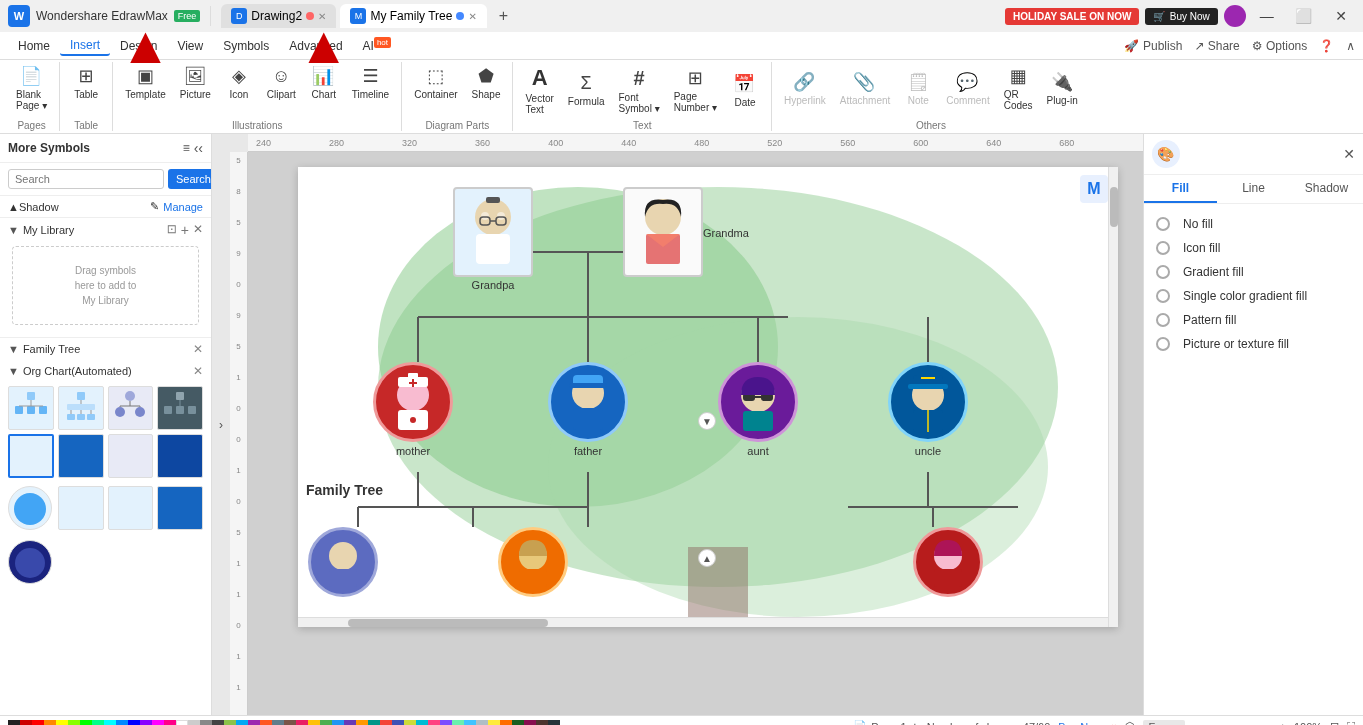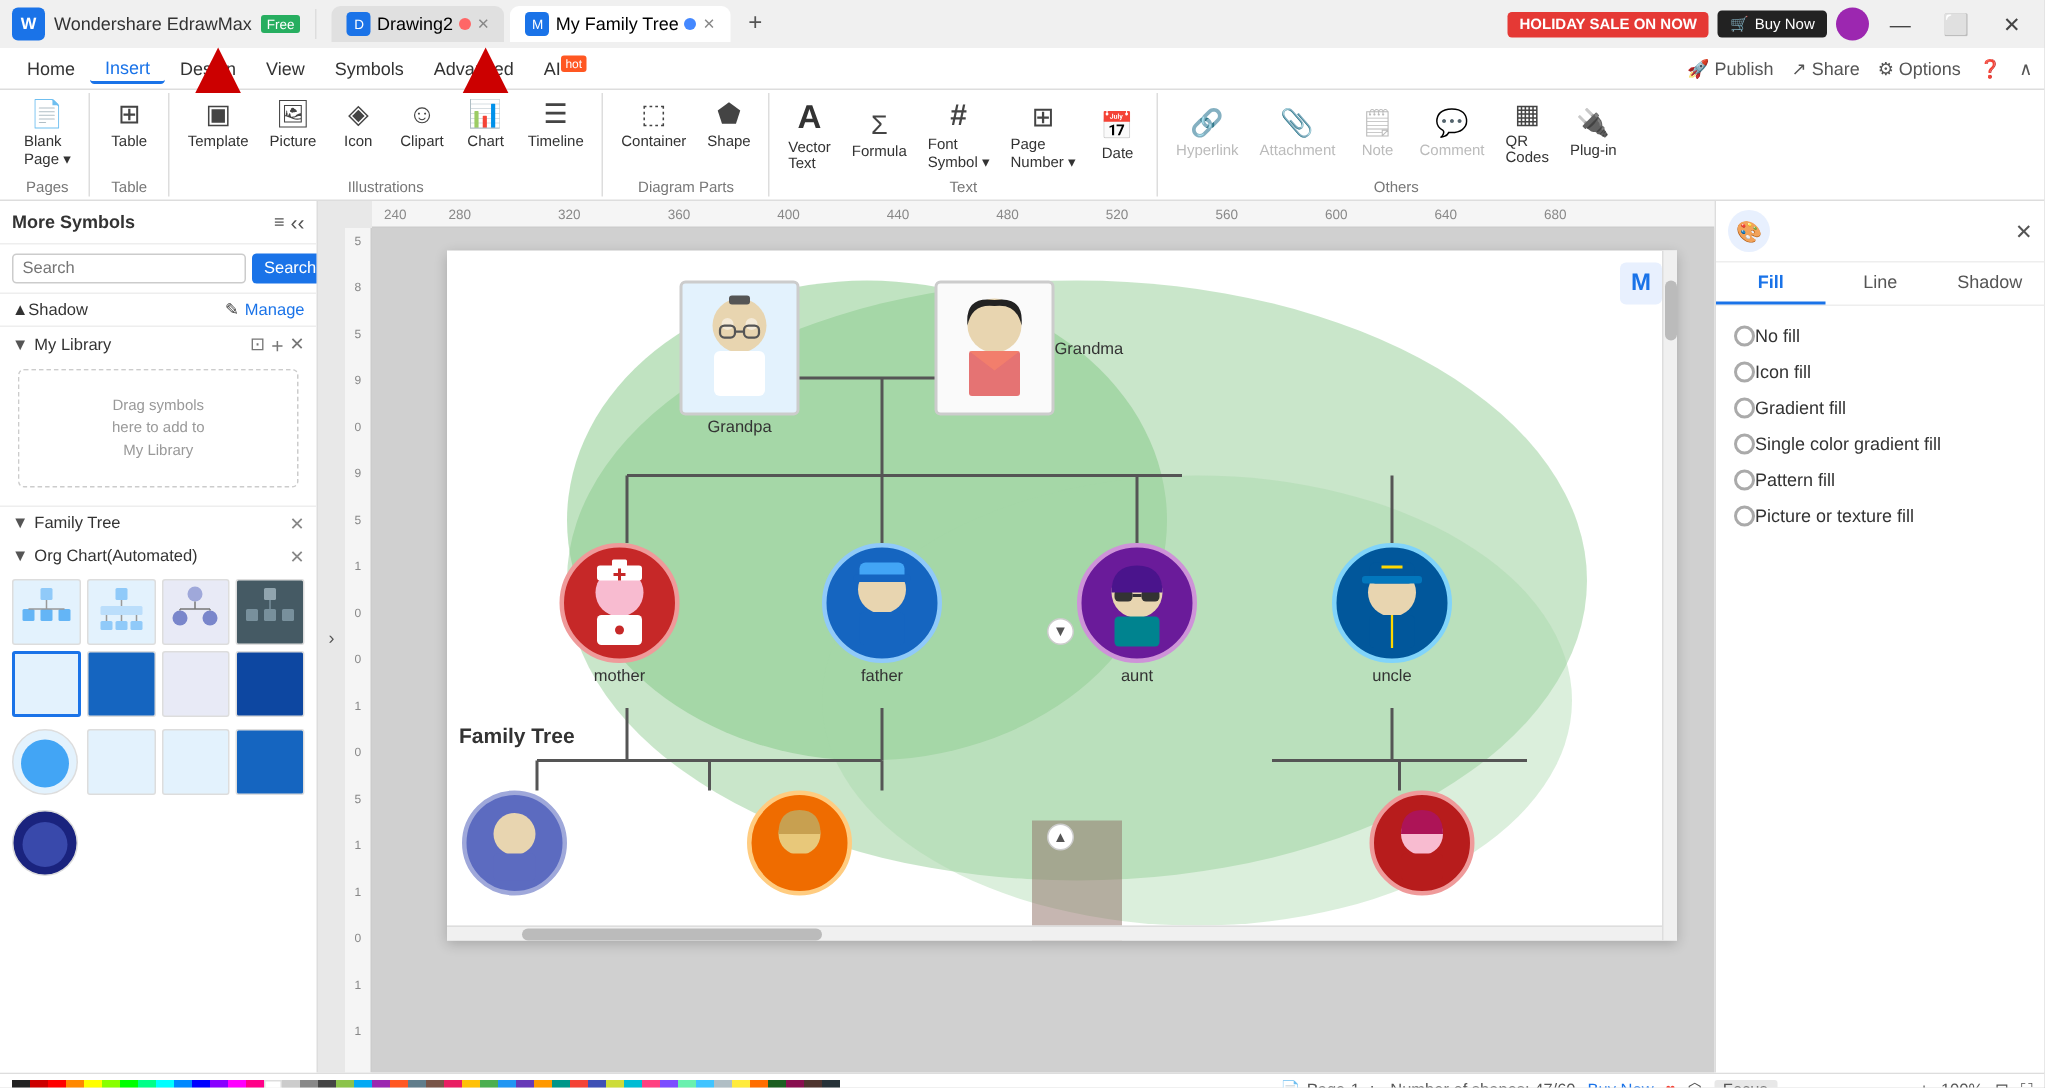--- a/index.html
+++ b/index.html
@@ -66,21 +66,21 @@
     .canvas-ruler-top { background: #f5f5f5; height: 18px; border-bottom: 1px solid #ccc; position: absolute; top: 0; left: 18px; right: 0; display: flex; align-items: center; padding: 0 4px; font-size: 9px; color: #888; overflow: hidden; gap: 28px; }
     .canvas-ruler-left { background: #f5f5f5; width: 18px; border-right: 1px solid #ccc; position: absolute; top: 18px; left: 0; bottom: 0; }
     .canvas-content { position: absolute; top: 18px; left: 18px; right: 0; bottom: 0; background: #d0d0d0; overflow: hidden; }
     
     
     .right-panel { width: 220px; background: #fff; border-left: 1px solid #ddd; display: flex; flex-direction: column; }
     .fill-tabs { display: flex; border-bottom: 1px solid #eee; }
     .fill-tab { flex: 1; text-align: center; padding: 6px 4px; font-size: 12px; cursor: pointer; color: #555; }
     .fill-tab.active { color: #1a73e8; border-bottom: 2px solid #1a73e8; font-weight: bold; }
     .fill-options { padding: 8px; }
-    .fill-option { display: flex; align-items: center; gap: 0; padding: 5px 4px; cursor: pointer; border-radius: 3px; }
+    .fill-option { display: flex; align-items: center; gap: 13px; padding: 5px 4px; cursor: pointer; border-radius: 3px; }
     .fill-radio { width: 14px; height: 14px; border-radius: 50%; border: 2px solid #aaa; background: white; }
     .fill-label { font-size: 12px; color: #333; }
     .format-icon { width: 28px; height: 28px; background: #e8f0fe; border-radius: 50%; display: flex; align-items: center; justify-content: center; font-size: 14px; color: #1a73e8; cursor: pointer; }
 
     
     .status-bar { display: flex; align-items: center; background: #fff; border-top: 1px solid #ddd; height: 22px; padding: 0 8px; font-size: 11px; color: #555; gap: 8px; }
     .status-bar-right { margin-left: auto; display: flex; align-items: center; gap: 8px; }
 
     
     .collapse-btn { position: absolute; background: white; border: 1px solid #ccc; border-radius: 50%; width: 18px; height: 18px; display: flex; align-items: center; justify-content: center; font-size: 10px; cursor: pointer; color: #555; z-index: 10; }
@@ -374,21 +374,21 @@
         </div>
     </div>
   </div>
 
   <div class="nav-expand">›</div>
 
   <div class="canvas-area" style="position:relative;">
 
     <div class="canvas-ruler-top">
       <span style="margin-left:4px;">240</span>
-      <span style="">280</span>
+      <span style="margin-left:30px;">280</span>
       <span style="margin-left:30px;">320</span>
       <span style="margin-left:30px;">360</span>
       <span style="margin-left:30px;">400</span>
       <span style="margin-left:30px;">440</span>
       <span style="margin-left:30px;">480</span>
       <span style="margin-left:30px;">520</span>
       <span style="margin-left:30px;">560</span>
       <span style="margin-left:30px;">600</span>
       <span style="margin-left:30px;">640</span>
       <span style="margin-left:30px;">680</span>

